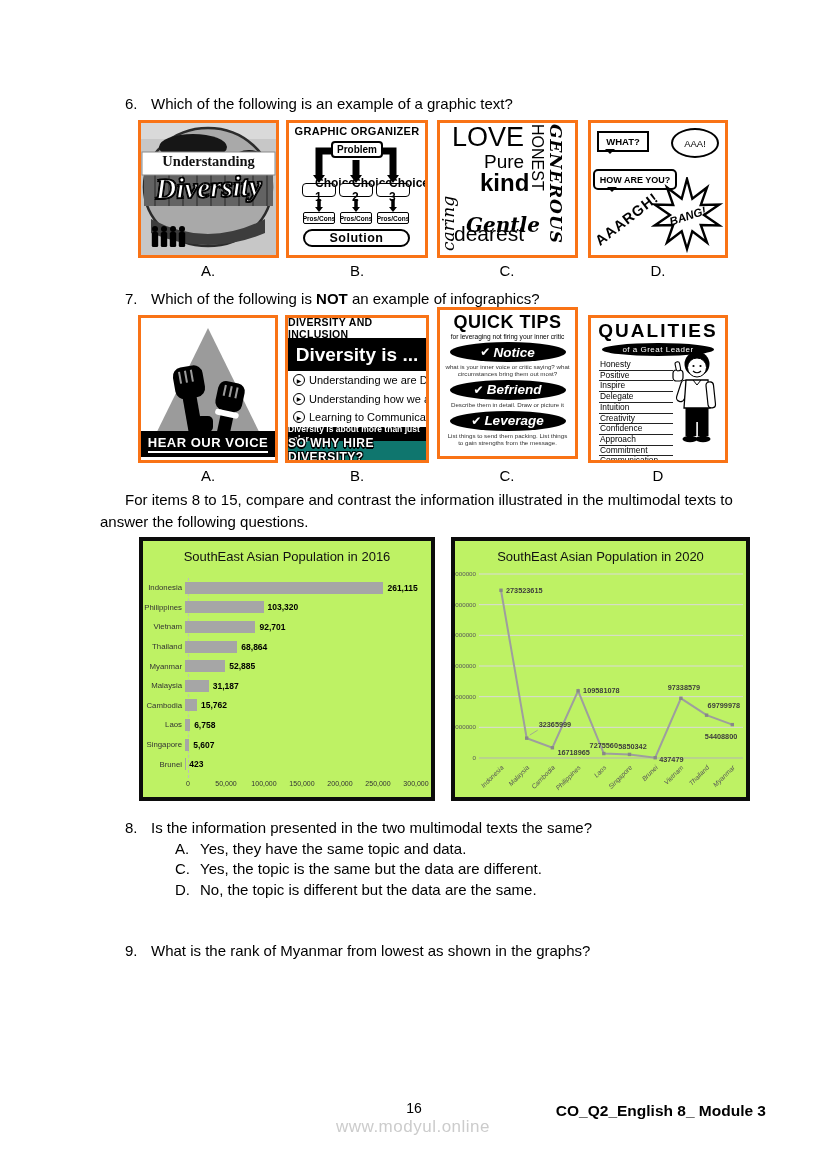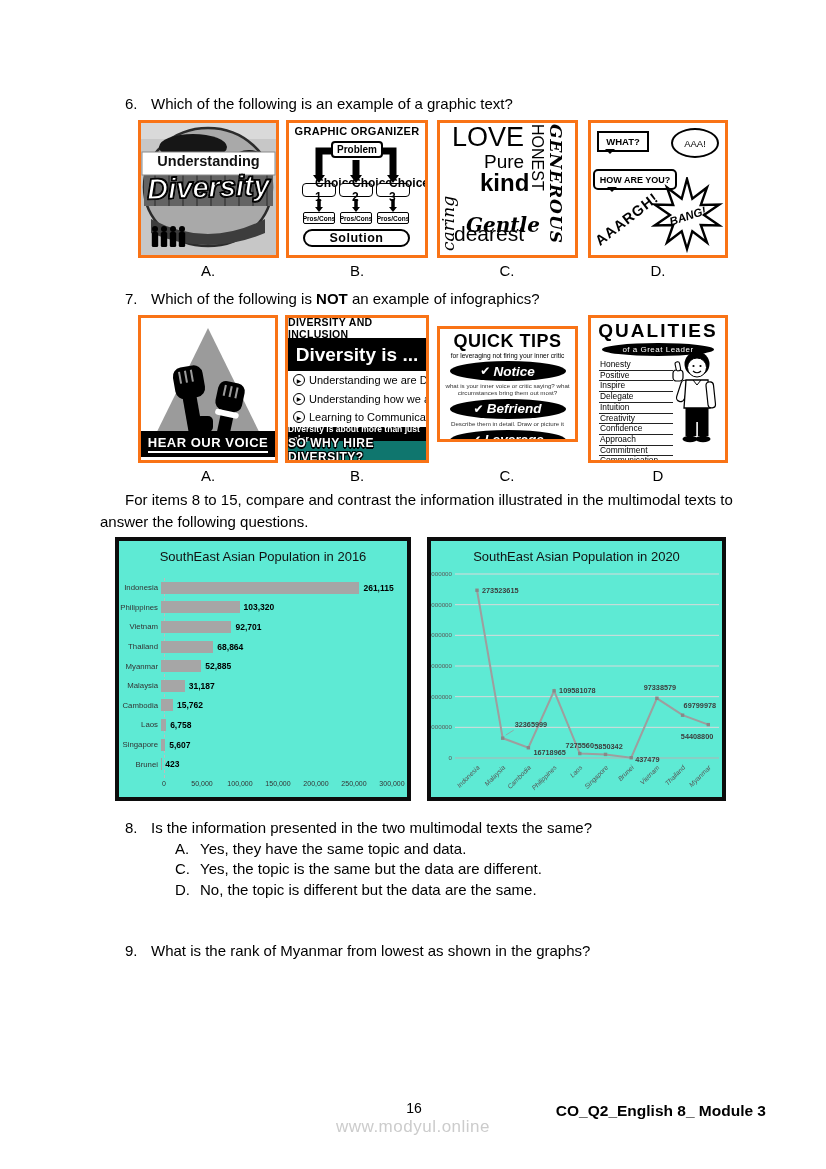--- a/index.html
+++ b/index.html
@@ -4,27 +4,27 @@
 <style>
   *{margin:0;padding:0;box-sizing:border-box;}
   html,body{background:#fff;}
   .page{position:relative;width:826px;height:1169px;background:#fff;color:#000;
         font-family:"Liberation Sans",sans-serif;overflow:hidden;}
   .abs{position:absolute;}
   .qline{position:absolute;font-size:15px;white-space:nowrap;color:#000;}
   .qnum{display:inline-block;width:26px;}
   .optlabel{position:absolute;width:44px;text-align:center;font-size:15px;}
   .optbox{position:absolute;border:3px solid #f97316;background:#fff;overflow:hidden;}
-  .b6a{left:138px;top:120px;width:141px;height:138px;}
+  .b6a{left:138px;top:120px;width:141px;height:138px;font-family:Liberation Serif, serif;}
   .b6b{left:286px;top:120px;width:142px;height:138px;}
   .b6c{left:437px;top:120px;width:141px;height:138px;text-decoration:underline;}
   .b6d{left:588px;top:120px;width:140px;height:138px;}
   .b7a{left:138px;top:315px;width:140px;height:148px;}
   .b7b{left:285px;top:315px;width:144px;height:148px;}
-  .b7c{left:437px;top:326px;width:141px;height:116px;}
+  .b7c{left:437px;top:307px;width:141px;height:152px;}
   .b7d{left:588px;top:315px;width:140px;height:148px;}
   
   .divr-top{position:absolute;left:0;right:0;top:30px;text-align:center;font-size:14.5px;font-weight:bold;color:#111;}
   .divr-main{position:absolute;left:0;right:0;top:48px;text-align:center;font-size:29px;font-weight:bold;font-style:italic;
     color:#fff;transform:rotate(-2deg);-webkit-text-stroke:1.3px #000;
     text-shadow:-1px -1px 0 #000,1px -1px 0 #000,-1px 1px 0 #000,1px 1px 0 #000;}
   
   .go-title{position:absolute;top:2px;left:0;right:0;text-align:center;font-size:11px;font-weight:800;letter-spacing:.3px;}
   .go-box{position:absolute;border:2px solid #000;border-radius:4px;background:#fff;display:flex;align-items:center;justify-content:center;font-weight:bold;}
   .go-problem{left:42px;top:18px;width:52px;height:17px;font-size:10px;}
@@ -77,21 +77,21 @@
   .ql-band{width:112px;height:13px;background:#000;border-radius:50%;margin:1px auto 0;color:#fff;font-size:8px;
     text-align:center;line-height:13px;letter-spacing:.5px;}
   .ql-list{position:absolute;left:8px;top:42px;width:74px;}
   .ql-item{font-size:8.4px;border-bottom:1.3px solid #222;line-height:9.2px;padding:0 0 .5px 1px;white-space:nowrap;}
   
   .intro{position:absolute;left:100px;top:489px;width:655px;font-size:15px;line-height:21.5px;text-indent:25px;}
   .opts{position:absolute;font-size:15px;}
   .optrow{height:20.4px;}
   .olab{display:inline-block;width:25px;}
   
-  .chartbox{position:absolute;border:4px solid #0c0c0c;background:#5eead4;}
+  .chartbox{position:absolute;border:4px solid #0c0c0c;background:#bef264;margin-left:24px;}
   .cb1{left:115px;top:537px;width:296px;height:264px;}
   .cb2{left:427px;top:537px;width:299px;height:264px;}
   .ctitle{position:absolute;top:8px;left:0;right:0;text-align:center;font-size:13px;color:#111;}
   .brows{position:absolute;left:1px;top:37px;width:287px;}
   .brow{display:flex;align-items:center;height:19.6px;}
   .bcat{width:41px;text-align:right;font-size:7.8px;color:#333;padding-right:3px;flex:none;white-space:nowrap;}
   .bbar{height:12px;background:#a6a6a6;flex:none;}
   .bval{font-size:8.5px;font-weight:bold;margin-left:4px;white-space:nowrap;}
   .bdash{position:absolute;left:45px;top:37px;height:200px;border-left:1px dashed #bdbdbd;}
   .bticks{position:absolute;left:1px;top:239px;width:287px;height:12px;}

